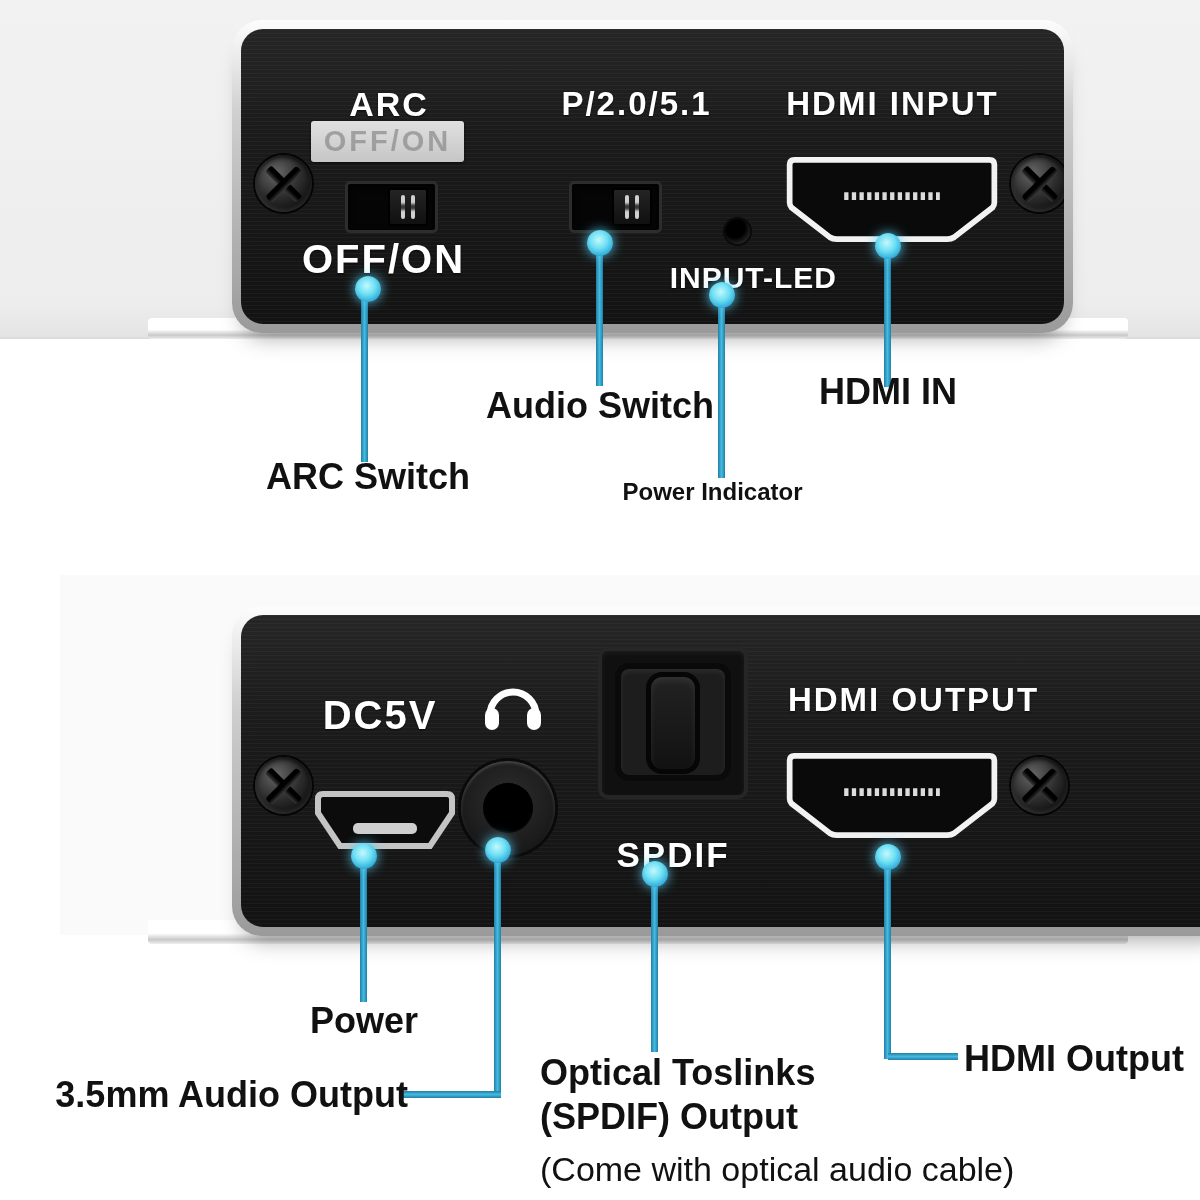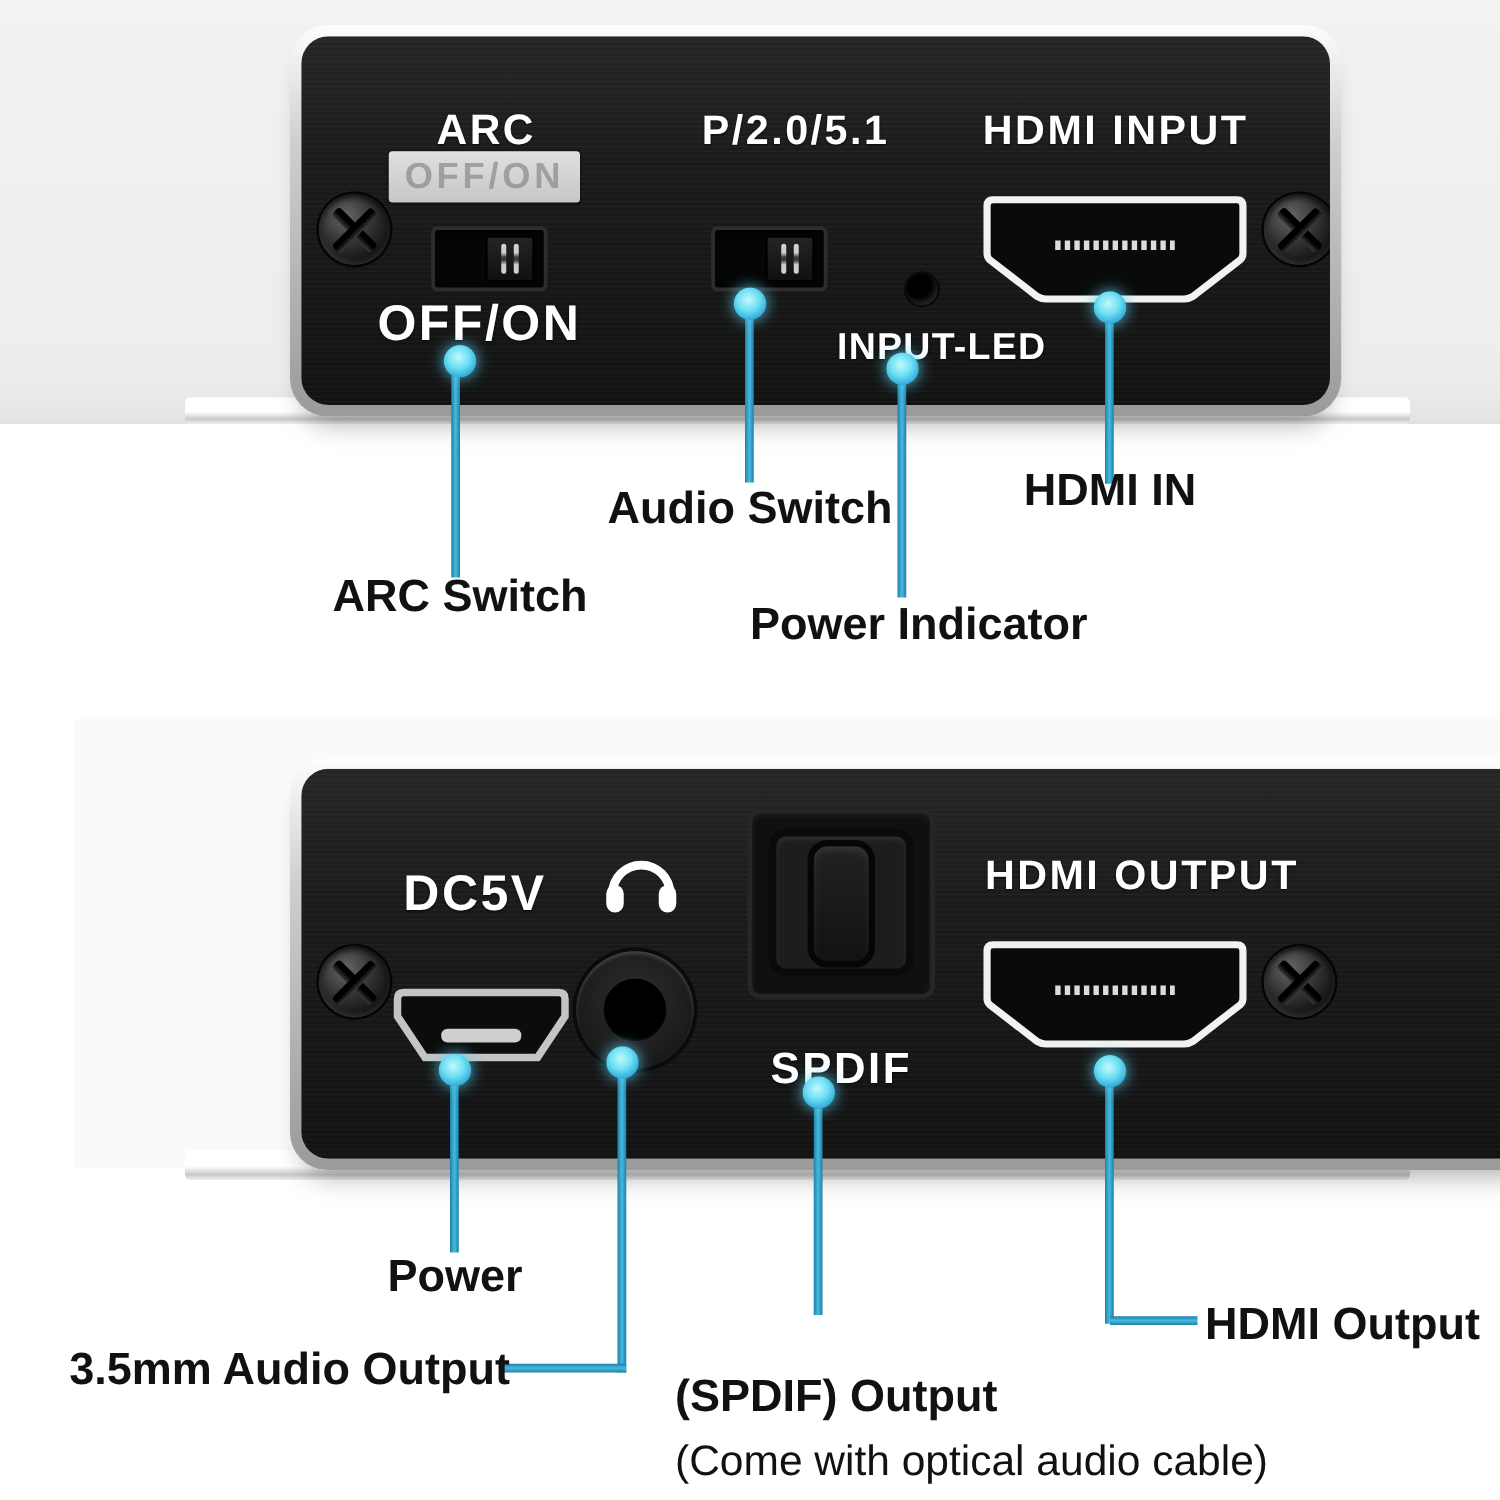--- a/index.html
+++ b/index.html
@@ -113,21 +113,21 @@
   .rp-spdif{left:348px;top:220px;width:168px;font-size:35px;}
   .rp-hdmilbl{left:520px;top:66px;width:305px;font-size:33px;}
   .rp-hdmiport{left:542px;top:136px;}
 
   
   .d-arc{left:355px;top:276px;} .l-arc{left:361px;top:296px;height:166px;}
   .t-arc{left:238px;top:456px;width:260px;font-size:36px;text-align:center;}
   .d-audio{left:587px;top:230px;} .l-audio{left:596px;top:250px;height:136px;}
   .t-audio{left:468px;top:385px;width:264px;font-size:36px;text-align:center;}
   .d-pi{left:709px;top:282px;} .l-pi{left:718px;top:302px;height:176px;}
-  .t-pi{left:555px;top:478px;width:315px;font-size:36px;text-align:right;}
+  .t-pi{left:555px;top:478px;width:315px;font-size:24px;text-align:center;}
   .d-hin{left:875px;top:233px;} .l-hin{left:884px;top:253px;height:134px;}
   .t-hin{left:788px;top:371px;width:200px;font-size:36px;text-align:center;}
 
   .d-pow{left:351px;top:843px;} .l-pow{left:360px;top:863px;height:139px;}
   .t-pow{left:288px;top:1000px;width:152px;font-size:36px;text-align:center;}
   .d-a35{left:485px;top:837px;} .l-a35{left:494px;top:857px;height:241px;}
   .lh-a35{left:400px;top:1091px;width:101px;}
   .t-a35{left:36px;top:1074px;width:360px;font-size:36px;text-align:right;margin-left:12px;}
   .d-spd{left:642px;top:861px;} .l-spd{left:651px;top:881px;height:171px;}
   .t-spd1{left:540px;top:1052px;width:430px;font-size:36px;text-align:left;}
@@ -250,17 +250,18 @@
   <div class="cline-h lh-a35"></div>
   <div class="cdot d-a35"></div>
   <div class="cline l-spd"></div>
   <div class="cdot d-spd"></div>
   <div class="cline l-hout"></div>
   <div class="cline-h lh-hout"></div>
   <div class="cdot d-hout"></div>
 
   <div class="clabel t-pow">Power</div>
   <div class="clabel t-a35">3.5mm Audio Output</div>
+  <div class="clabel t-spd1">Optical Toslinks</div>
   <div class="clabel t-spd2">(SPDIF) Output</div>
   <div class="clabel t-note">(Come with optical audio cable)</div>
   <div class="clabel t-hout">HDMI Output</div>
 
 </div>
 
 </body></html>

